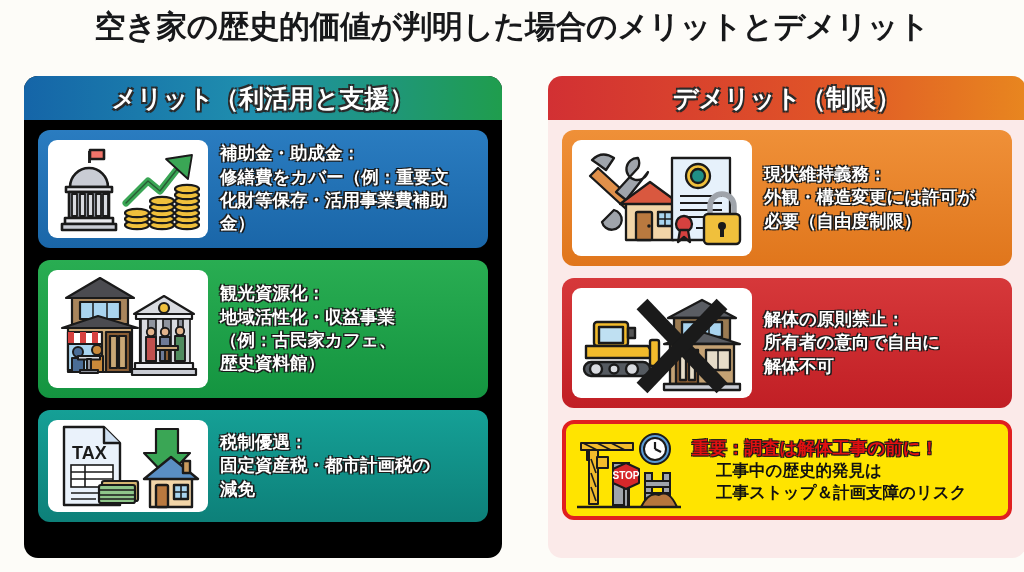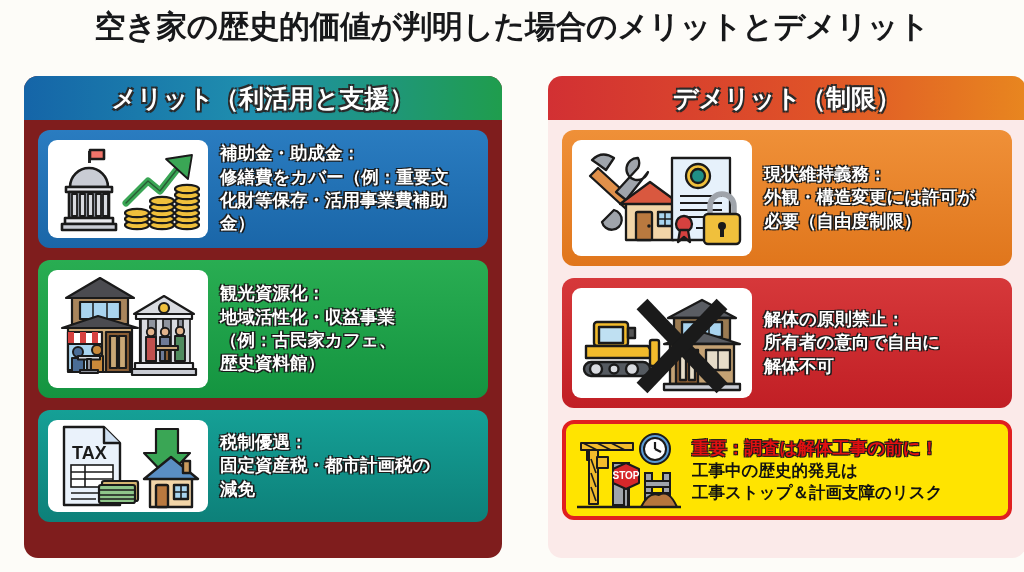--- a/index.html
+++ b/index.html
@@ -21,21 +21,21 @@
     white-space: nowrap;
   }
 
   
   .panel {
     position: absolute;
     top: 76px; height: 482px;
     border-radius: 14px;
     overflow: hidden;
   }
-  .panel-left  { left: 24px;  width: 478px; background: #7f1d1d; }
+  .panel-left  { left: 24px;  width: 478px; background: #000000; }
   .panel-right { left: 548px; width: 478px; background: #fbeae9; }
 
   .panel-header {
     height: 44px; width: 100%;
     display: flex; align-items: center; justify-content: center;
     font-size: 25px; font-weight: 700; color: #ffffff;
     letter-spacing: 0px;
     text-shadow:
       -1.6px -1.6px 0 #2a2a2a, 1.6px -1.6px 0 #2a2a2a,
       -1.6px  1.6px 0 #2a2a2a, 1.6px  1.6px 0 #2a2a2a,
@@ -97,21 +97,21 @@
     height: 100px;
   }
   .warn-icon { flex: 0 0 auto; width: 110px; height: 86px; display:flex; align-items:center; justify-content:center; }
   .warn-text { flex: 1 1 auto; }
   .warn-head {
     color: #e01010; font-size: 17.5px; font-weight: 700; line-height: 1.28;
     text-shadow: -1.1px -1.1px 0 #1c1c1c, 1.1px -1.1px 0 #1c1c1c, -1.1px 1.1px 0 #1c1c1c, 1.1px 1.1px 0 #1c1c1c;
   }
   .warn-body {
     color: #111111; font-size: 16.5px; font-weight: 700; line-height: 1.3;
-    white-space: pre-line; margin-top: 1px;
+    white-space: pre-line; margin-top: 1px; margin-left: 24px;
   }
 
   svg { display: block; }
 </style>
 </head>
 <body>
 
 <div class="page">
 
   <div class="title">空き家の歴史的価値が判明した場合のメリットとデメリット</div>

